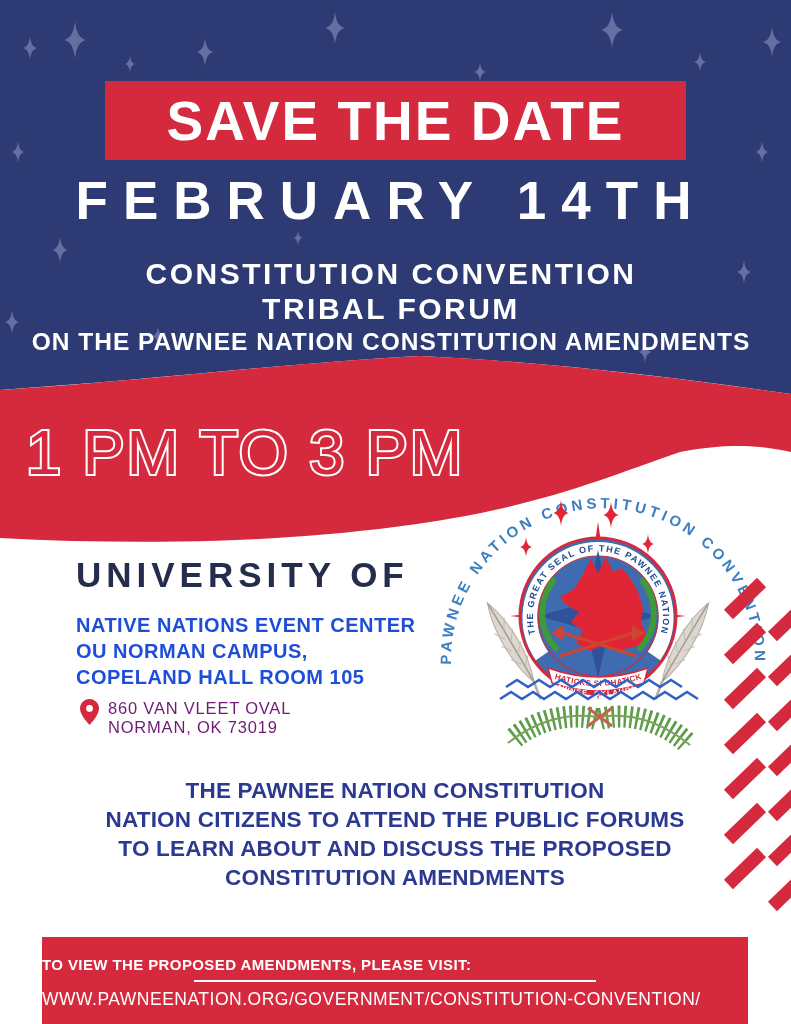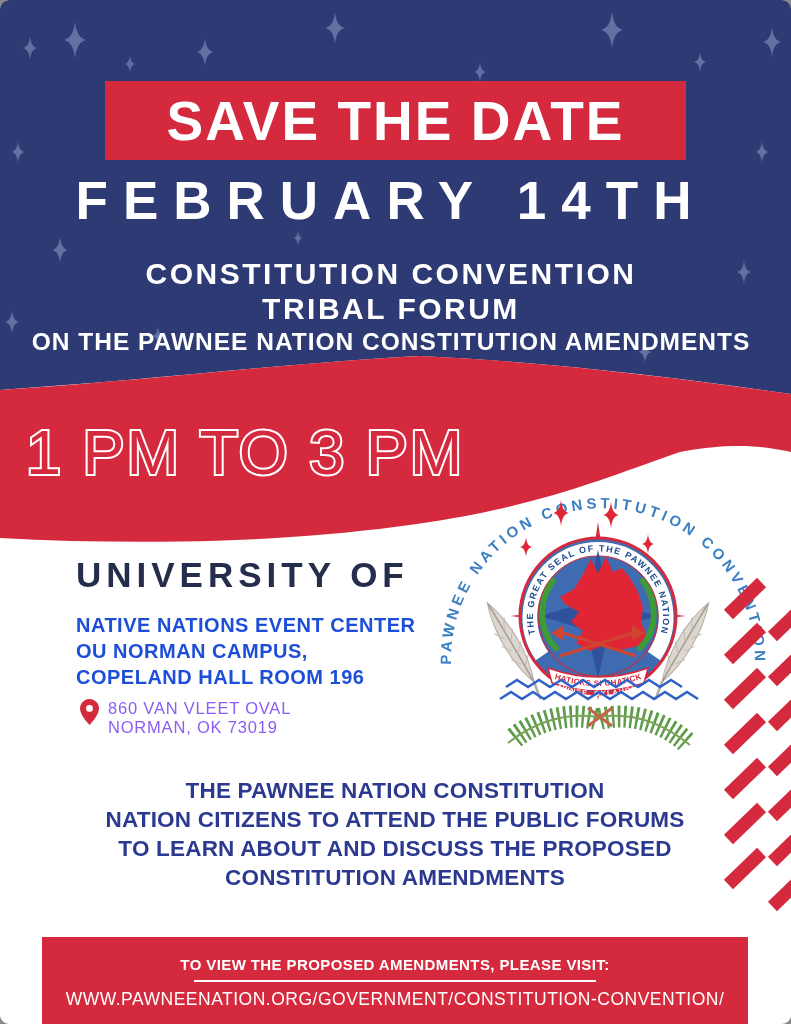--- a/index.html
+++ b/index.html
@@ -1,17 +1,17 @@
 <!DOCTYPE html>
 <html><head>
 <meta charset="utf-8">
 <style>
   html,body{margin:0;padding:0;background:#888;}
   .poster{position:relative;width:791px;height:1024px;background:#ffffff;overflow:hidden;
-          font-family:"Liberation Sans",sans-serif;margin:0 auto;border-radius:9px;}
+          font-family:"Liberation Sans",sans-serif;margin:0 auto;}
   .poster *{box-sizing:border-box;}
 
   
   .hero-svg{position:absolute;top:0;left:0;z-index:1;}
 
   
   .std-banner{position:absolute;left:105px;top:81px;width:581px;height:79px;background:#d5293d;
               display:flex;align-items:center;justify-content:center;z-index:3;}
   .std-banner span{color:#fff;font-size:55px;font-weight:700;letter-spacing:2px;}
 
@@ -22,27 +22,27 @@
   .subtitle-line{top:328px;font-size:24.5px;font-weight:700;letter-spacing:1px;}
 
   .time-text{position:absolute;left:26px;top:416px;z-index:3;
              font-size:63px;font-weight:400;letter-spacing:2px;color:#d5293d;
              -webkit-text-stroke:4px #ffffff;paint-order:stroke fill;}
 
   .venue{position:absolute;left:76px;top:554px;z-index:3;color:#242e4c;}
   .venue-name{font-size:35px;font-weight:700;letter-spacing:5px;line-height:41px;}
   .venue-details{margin-top:17px;font-size:20px;font-weight:700;letter-spacing:.5px;line-height:26px;color:#1d4ed8;}
   .address-row{margin-top:9px;display:flex;align-items:flex-start;gap:9px;padding-left:4px;}
-  .address-lines{font-size:16.5px;line-height:19px;color:#8b5cf6;letter-spacing:.8px;font-weight:400;}
+  .address-lines{font-size:16.5px;line-height:19px;color:#701a75;letter-spacing:.8px;font-weight:400;}
 
   .invitation{position:absolute;left:70px;top:776px;width:650px;z-index:3;text-align:center;
               color:#2b3990;font-size:22.5px;font-weight:700;line-height:29px;letter-spacing:.2px;}
 
   .footer{position:absolute;left:42px;top:937px;width:706px;height:87px;background:#d5293d;z-index:4;
-          text-align:center;color:#fff;}
+          text-align:left;color:#fff;}
   .footer-cta{margin-top:19px;font-size:15px;font-weight:700;letter-spacing:.4px;}
   .footer-rule{width:402px;height:2px;background:#fff;margin:7px auto 7px auto;}
   .footer-url{font-size:17.5px;font-weight:400;letter-spacing:.5px;}
 
   .seal-svg{position:absolute;left:430px;top:465px;z-index:2;}
 
   .stripe{position:absolute;width:46px;height:13px;background:#d5293d;transform:rotate(-44deg);z-index:2;}
 </style>
 </head>
 <body>
@@ -90,21 +90,21 @@
 
   <div class="time-text">1 PM TO 3 PM</div>
 
   <div class="venue">
     <div class="venue-name">
       <div>UNIVERSITY OF</div>
     </div>
     <div class="venue-details">
       <div>NATIVE NATIONS EVENT CENTER</div>
       <div>OU NORMAN CAMPUS,</div>
-      <div>COPELAND HALL ROOM 196</div>
+      <div>COPELAND HALL ROOM 105</div>
     </div>
     <div class="address-row">
       <svg width="19" height="26" viewBox="0 0 19 26">
         <path d="M9.5,0 C4.25,0 0,4.3 0,9.6 C0,16.8 9.5,26 9.5,26 C9.5,26 19,16.8 19,9.6 C19,4.3 14.75,0 9.5,0 Z" fill="#d5293d"></path>
         <circle cx="9.5" cy="9.4" r="3.4" fill="#ffffff"></circle>
       </svg>
       <div class="address-lines">
         <div>860 VAN VLEET OVAL</div>
         <div>NORMAN, OK 73019</div>
       </div>

